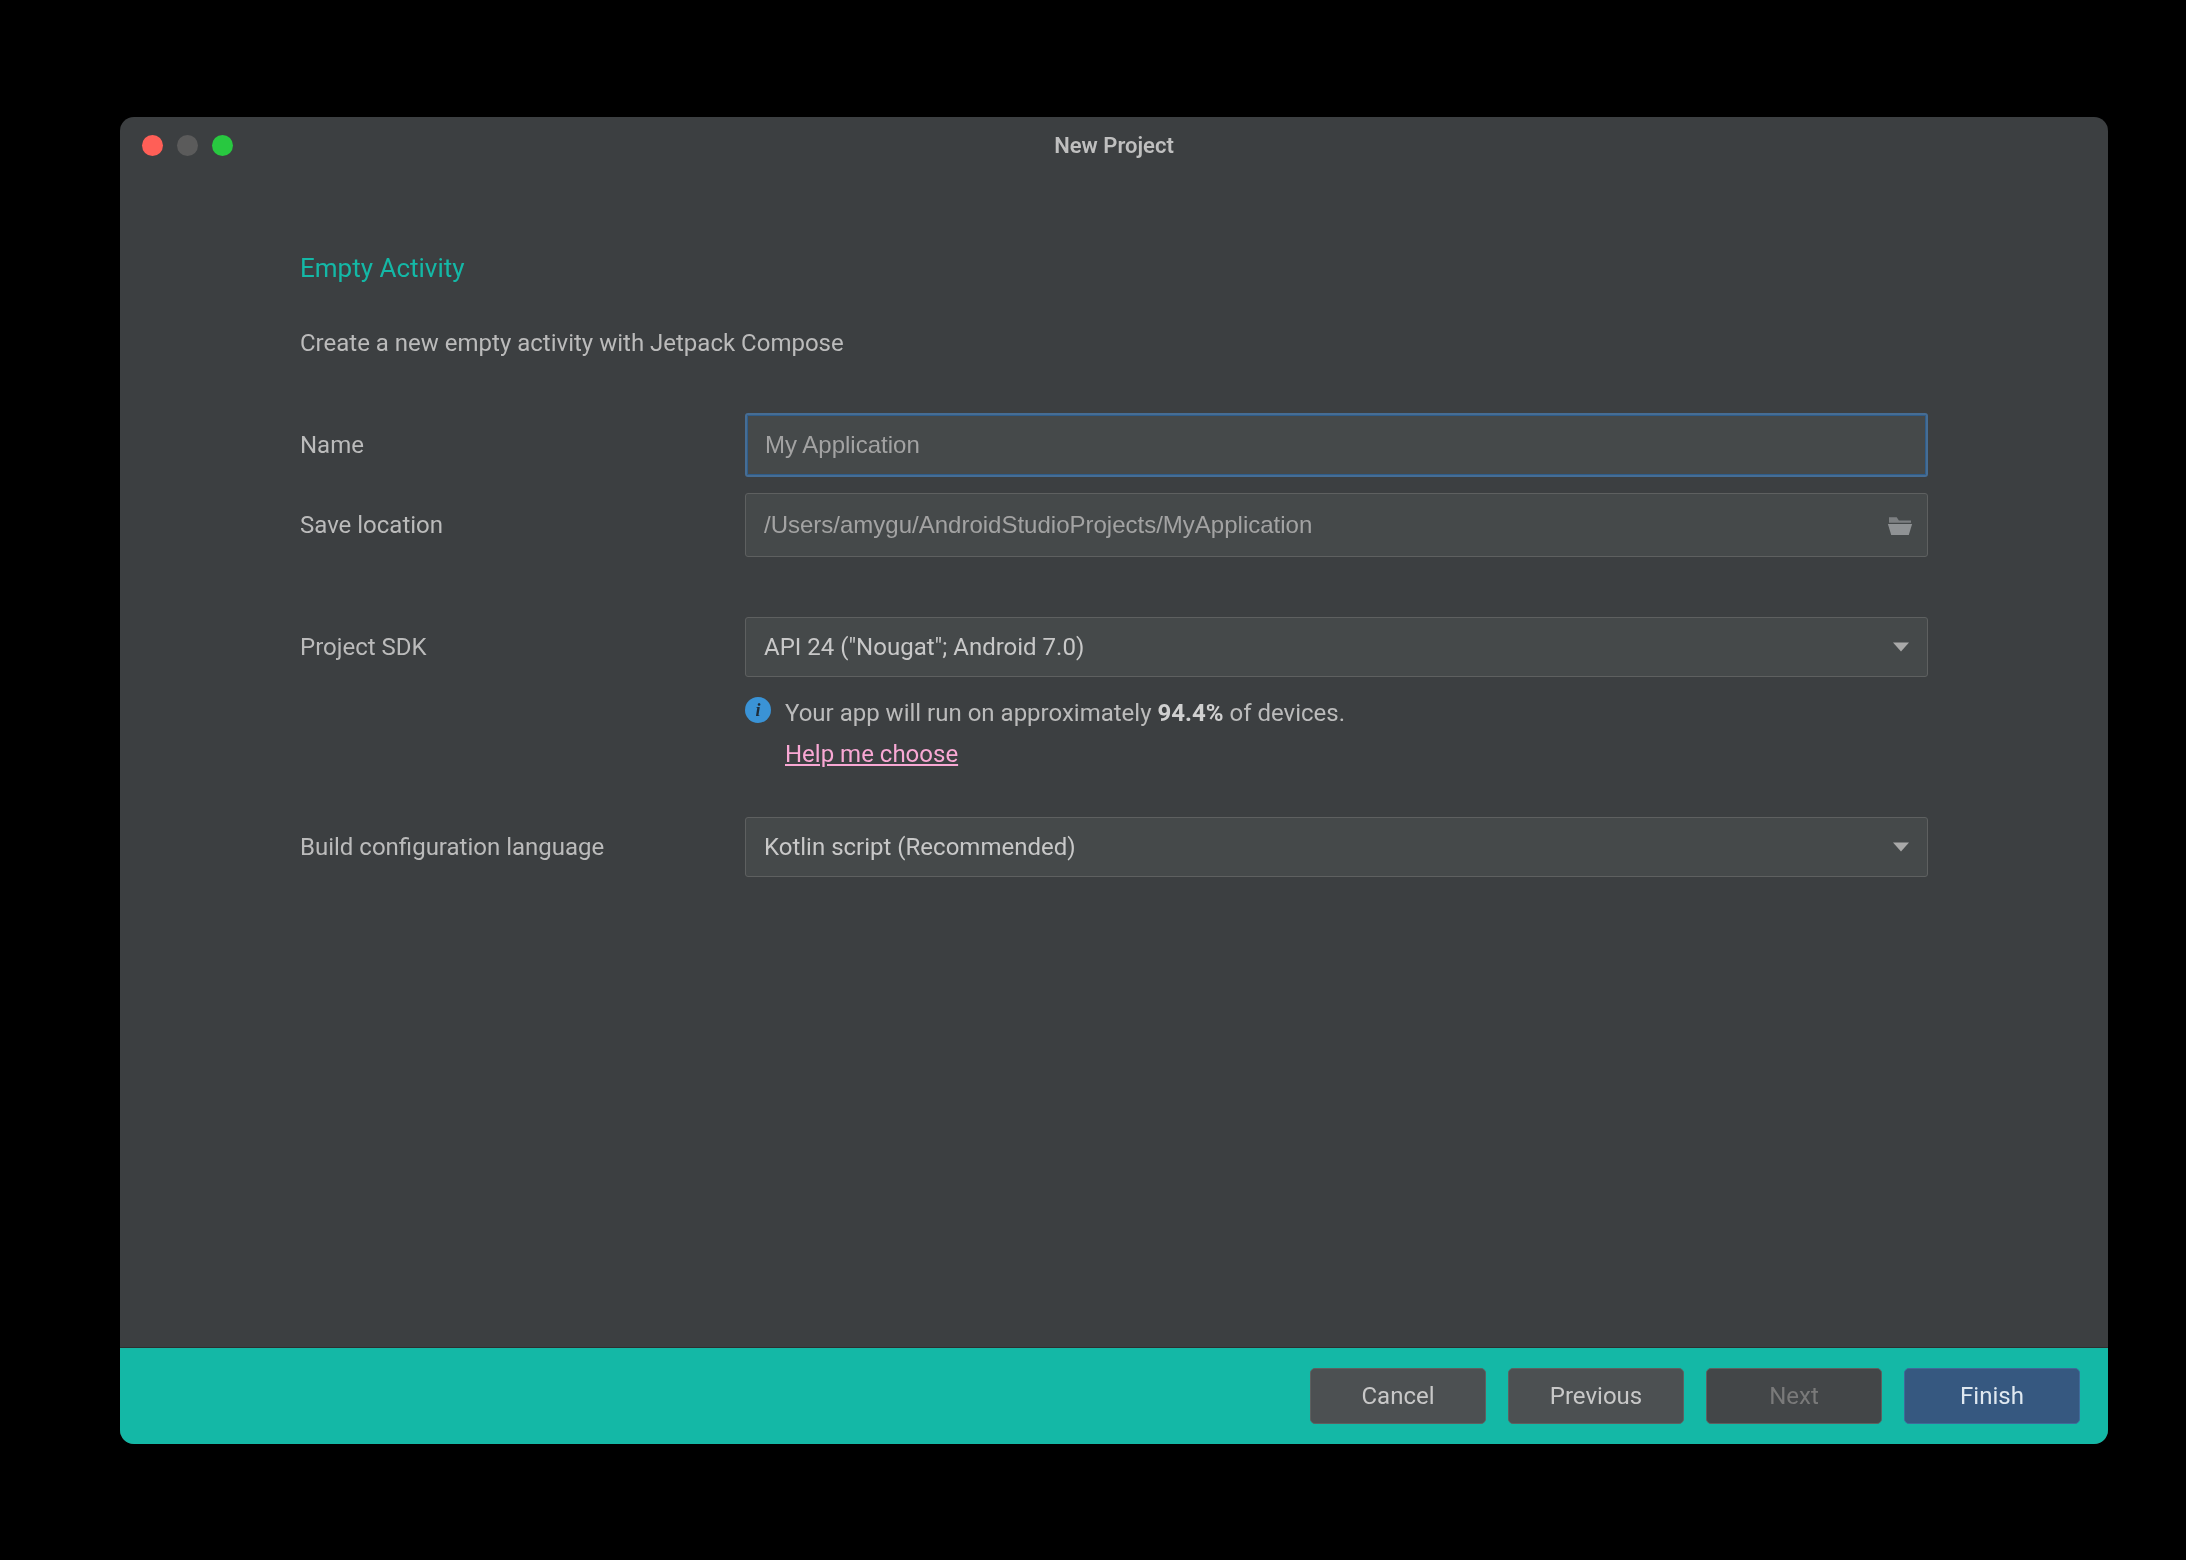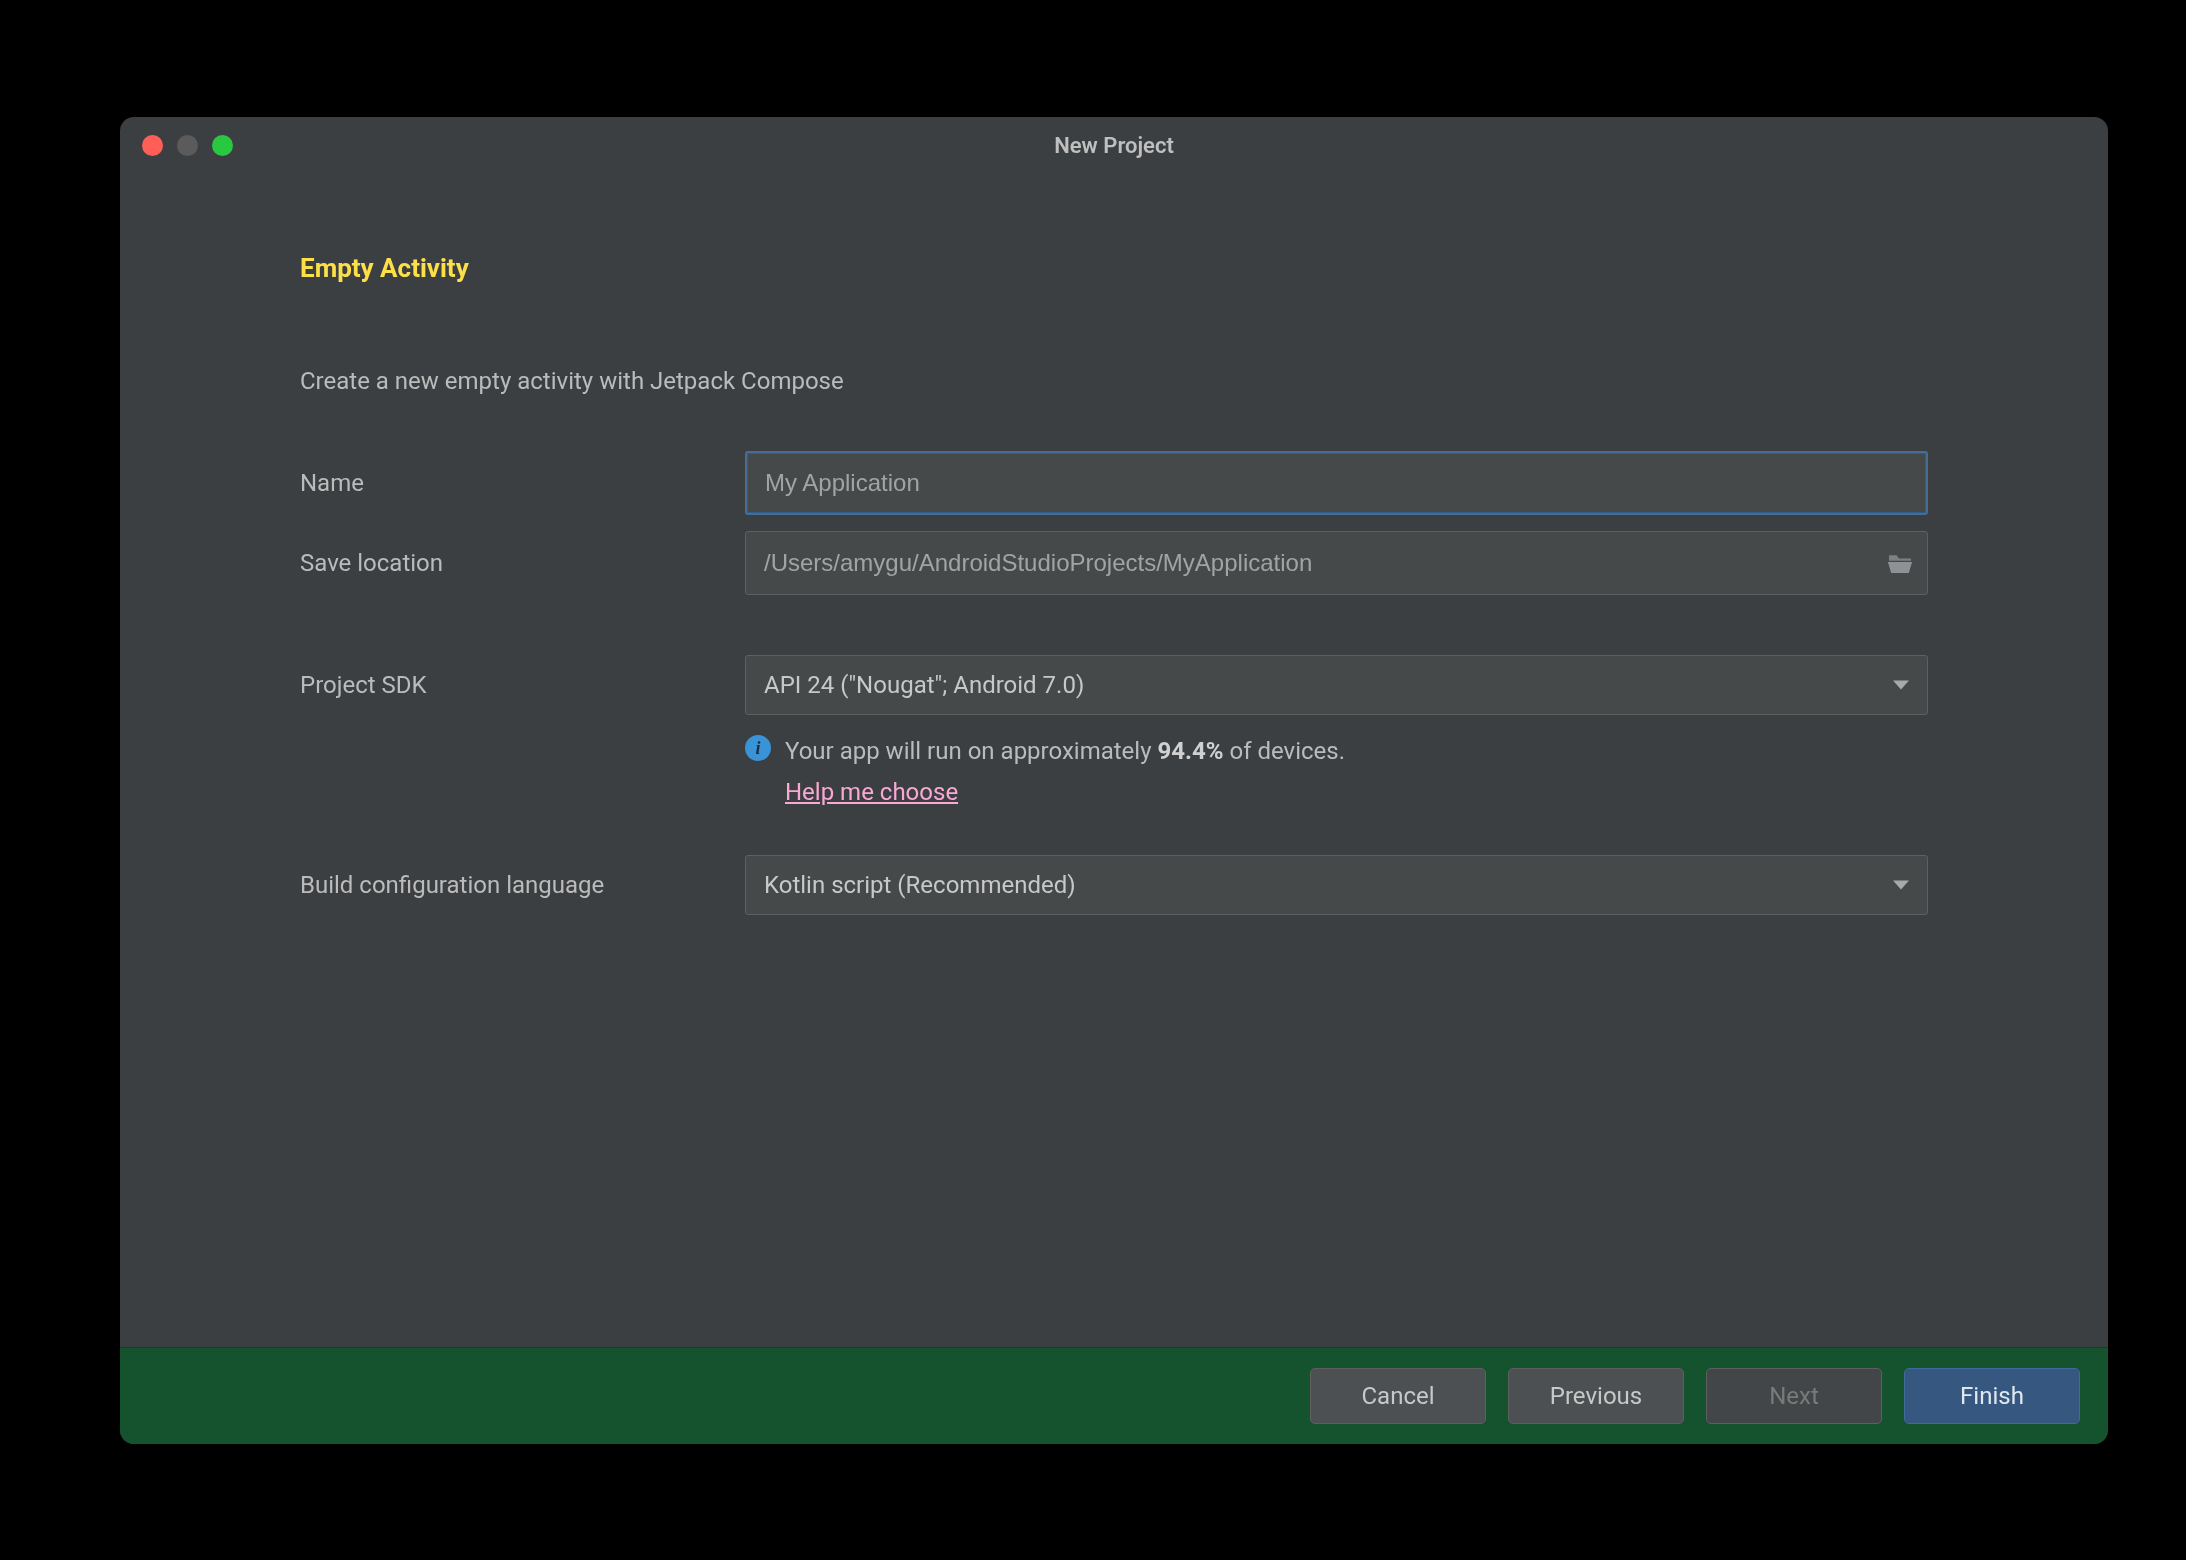--- a/index.html
+++ b/index.html
@@ -50,24 +50,24 @@
     color: #bfbfbf;
     font-size: 22px;
     font-weight: 600;
   }
   .content {
     flex: 1;
     padding: 80px 180px 20px 180px;
     color: #bbbbbb;
   }
   .heading {
-    color: #fde047;
+    color: #14b8a6;
     font-size: 26px;
-    font-weight: 700;
-    margin-bottom: 84px;
+    font-weight: 400;
+    margin-bottom: 46px;
   }
   .subheading {
     color: #bbbbbb;
     font-size: 24px;
     font-weight: 400;
     margin-bottom: 56px;
   }
   .form-row {
     display: flex;
     align-items: center;
@@ -165,21 +165,21 @@
   .help-link {
     color: #f9a8d4;
     font-size: 24px;
     cursor: pointer;
     display: inline-block;
     margin-top: 4px;
     text-decoration: underline;
   }
   .footer {
     border-top: 1px solid #2e2f30;
-    background: #14532d;
+    background: #14b8a6;
     padding: 20px 28px;
     display: flex;
     justify-content: flex-end;
     gap: 22px;
     flex-shrink: 0;
   }
   .btn {
     min-width: 176px;
     height: 56px;
     border-radius: 5px;

